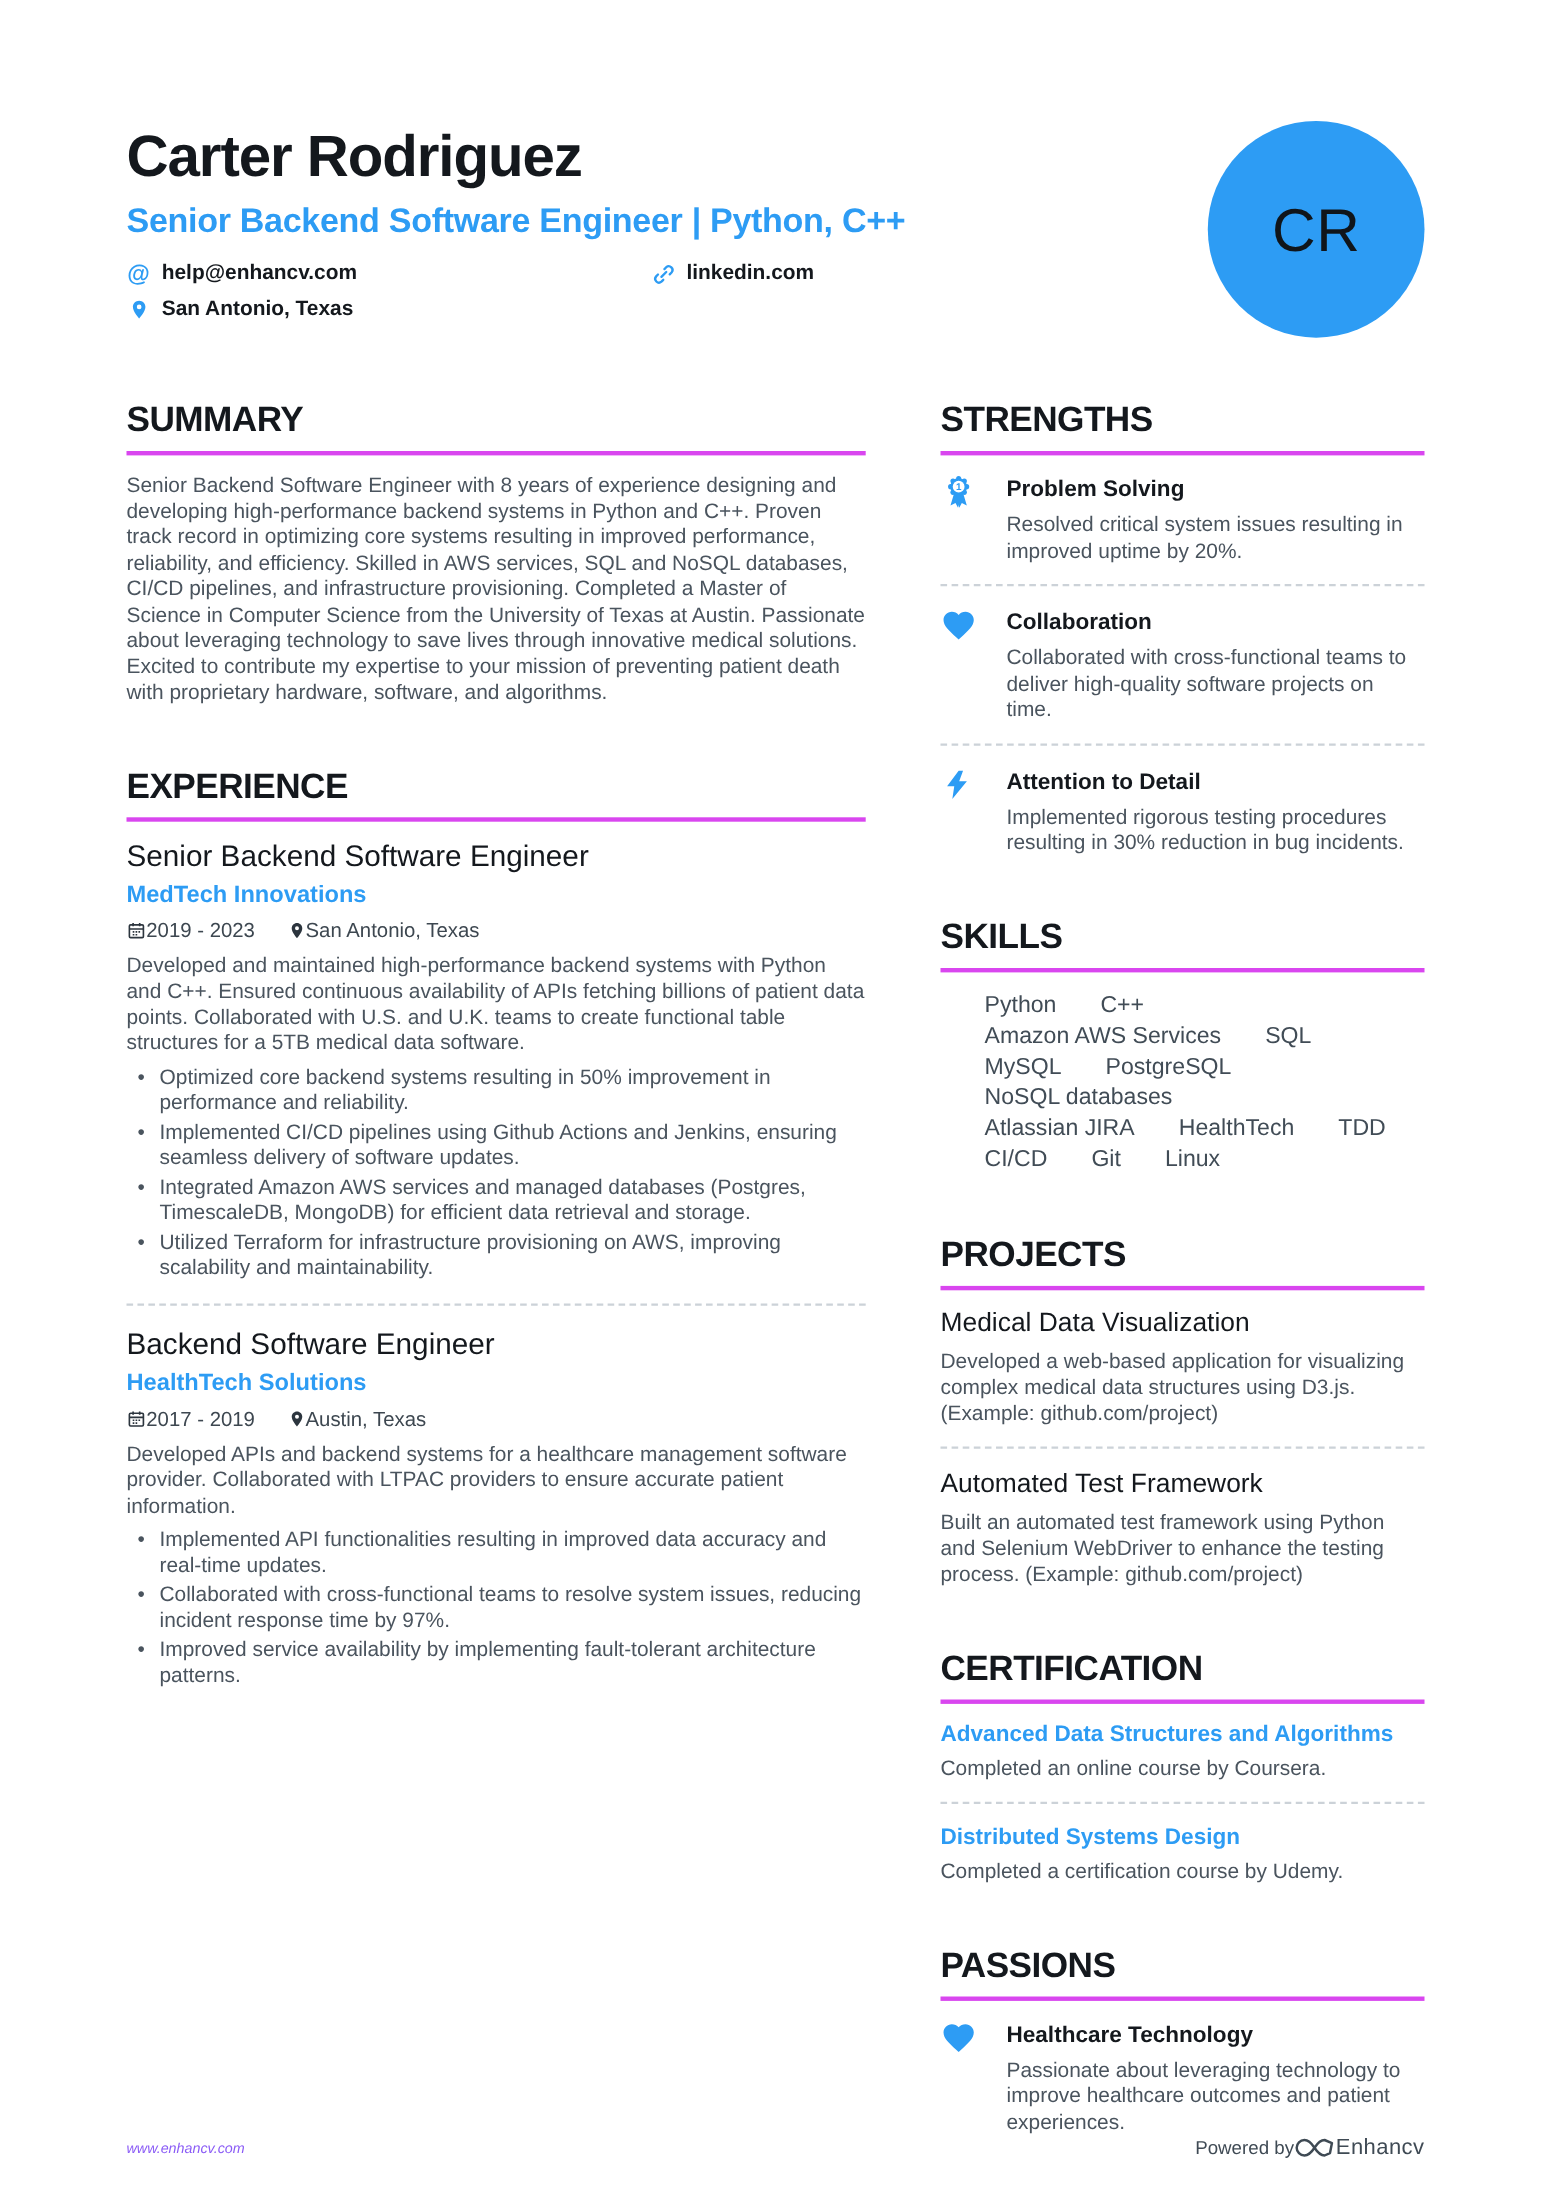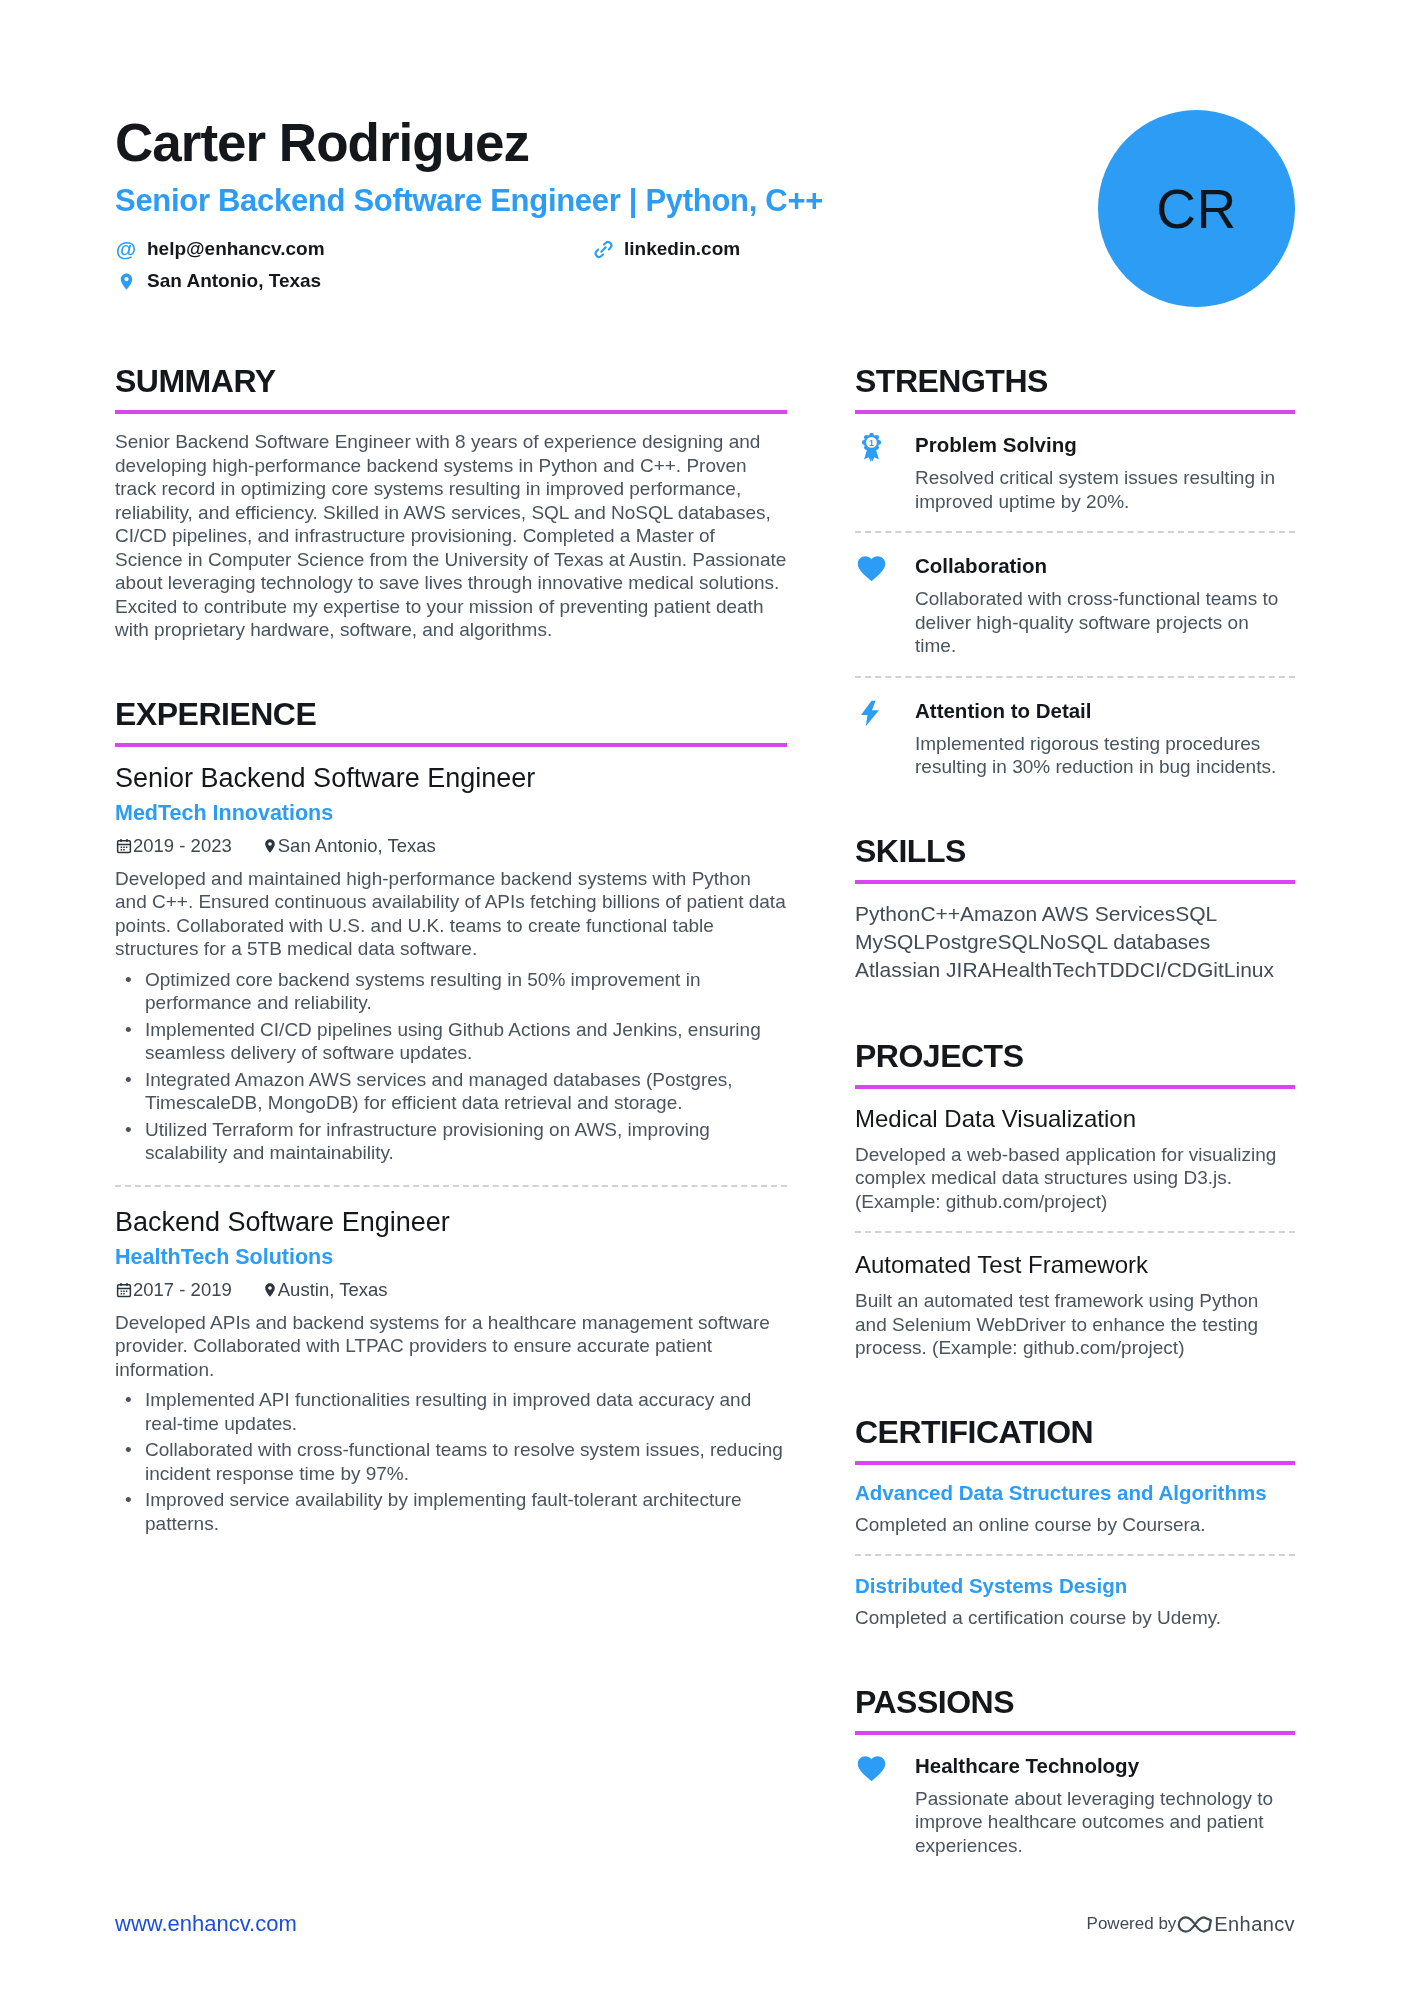--- a/index.html
+++ b/index.html
@@ -45,30 +45,30 @@
   .bullets { list-style: none; margin: 7px 0 0 0; padding: 0; }
   .bullets li { position: relative; padding-left: 30px; font-size: 19px; line-height: 23.5px; color: #4a545e; margin-top: 3px; }
   .bullets li::before { content: "\2022"; position: absolute; left: 10px; color: #4a545e; }
   
   .feature { display: flex; gap: 16px; }
   .feature-icon { width: 44px; flex-shrink: 0; padding-top: 1px; }
   .feature-title { font-size: 20.5px; font-weight: 700; color: #14181d; margin: 3px 0 9px 0; }
   .feature-text { font-size: 19px; line-height: 23.5px; color: #4a545e; }
   
   .skills-lines { font-size: 0; }
-  .skill-tag { display: inline-block; font-size: 21px; line-height: 28px; color: #414c56; white-space: pre; }
+  .skill-tag { display: inline-block; font-size: 21px; line-height: 28px; color: #414c56; white-space: pre; margin-left: 40px; }
   
   .project-title { font-size: 24px; font-weight: 400; color: #14181d; margin: 14px 0 10px 0; }
   .project-title.first { margin-top: 4px; }
   
   .cert-title { font-size: 20.5px; font-weight: 700; color: #2d9cf4; margin: 14px 0 8px 0; }
   .cert-title.first { margin-top: 4px; }
   
   .footer { margin-top: auto; display: flex; justify-content: space-between; align-items: center; }
-  .site-link { font-size: 22px; color: #1d4ed8; text-decoration: none; }
+  .site-link { font-size: 13px; color: #8b5cf6; text-decoration: none; font-style: italic; }
   .powered { display: flex; align-items: center; }
   .powered-label { font-size: 17px; color: #3f4a54; }
   .brand-mark { display: flex; align-items: center; gap: 8px; }
   .brand-name { font-size: 20px; color: #3f4a54; letter-spacing: 0.4px; }
   svg { display: block; }
 </style>
 </head>
 <body>
 
 <div class="page">

